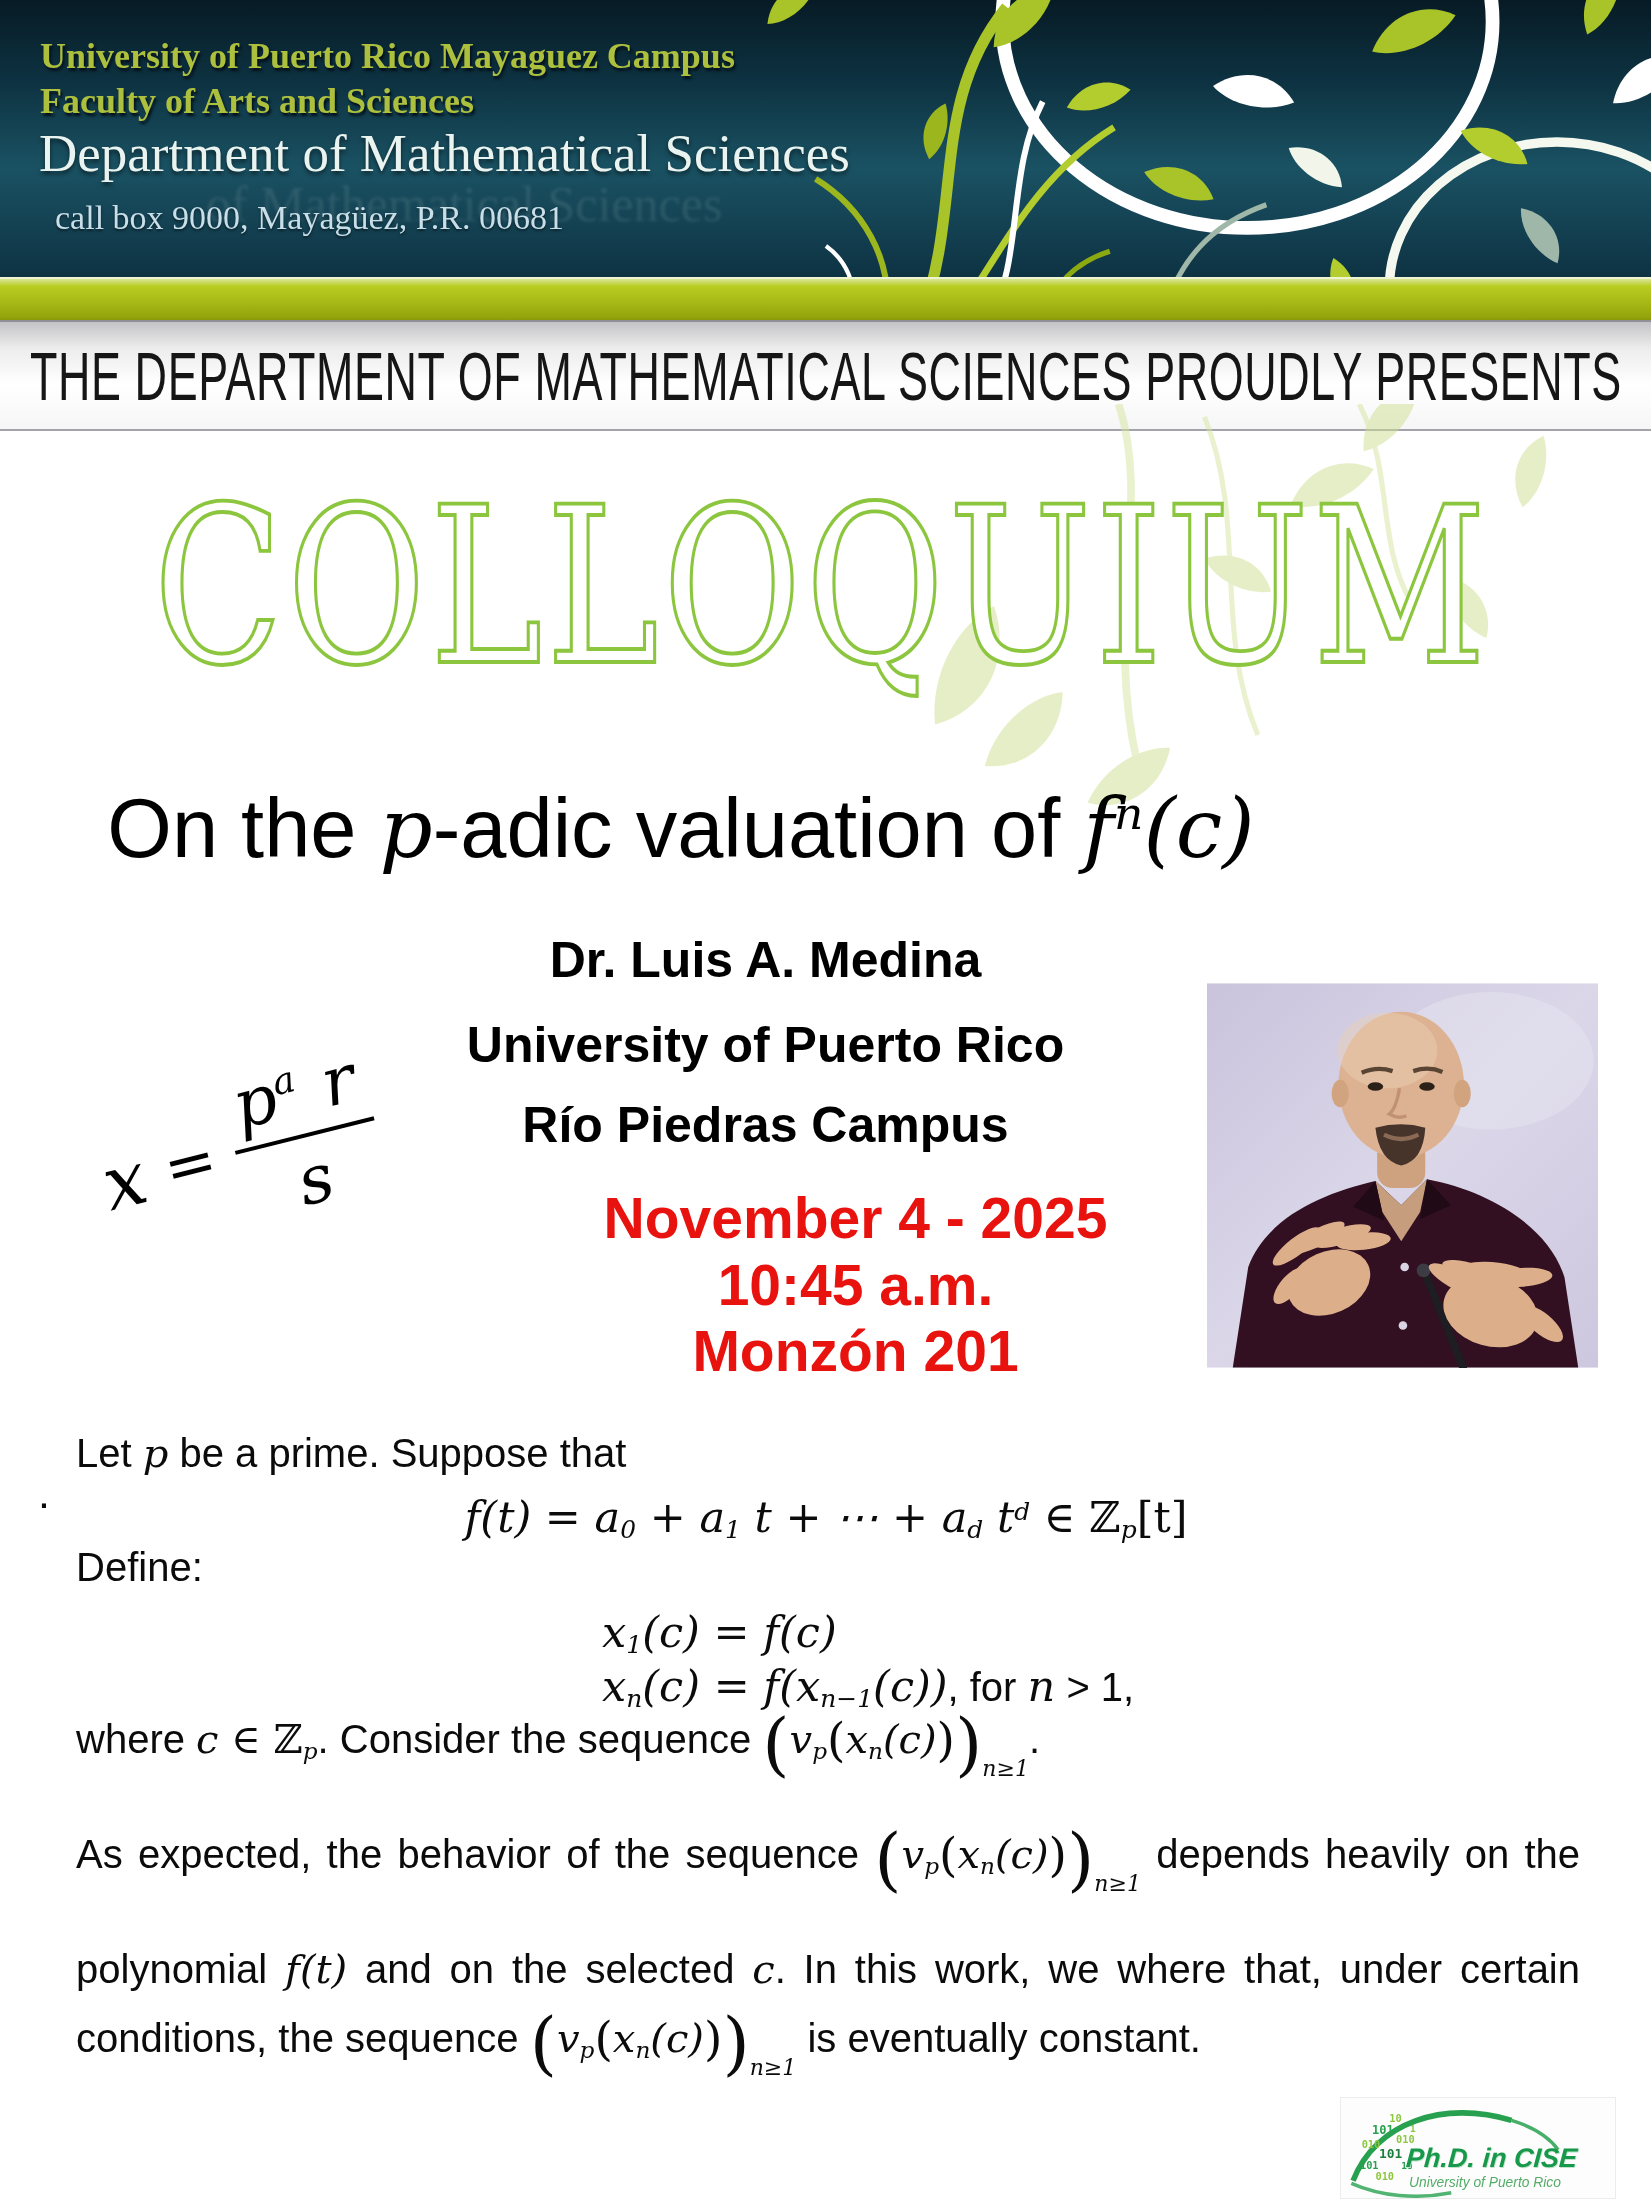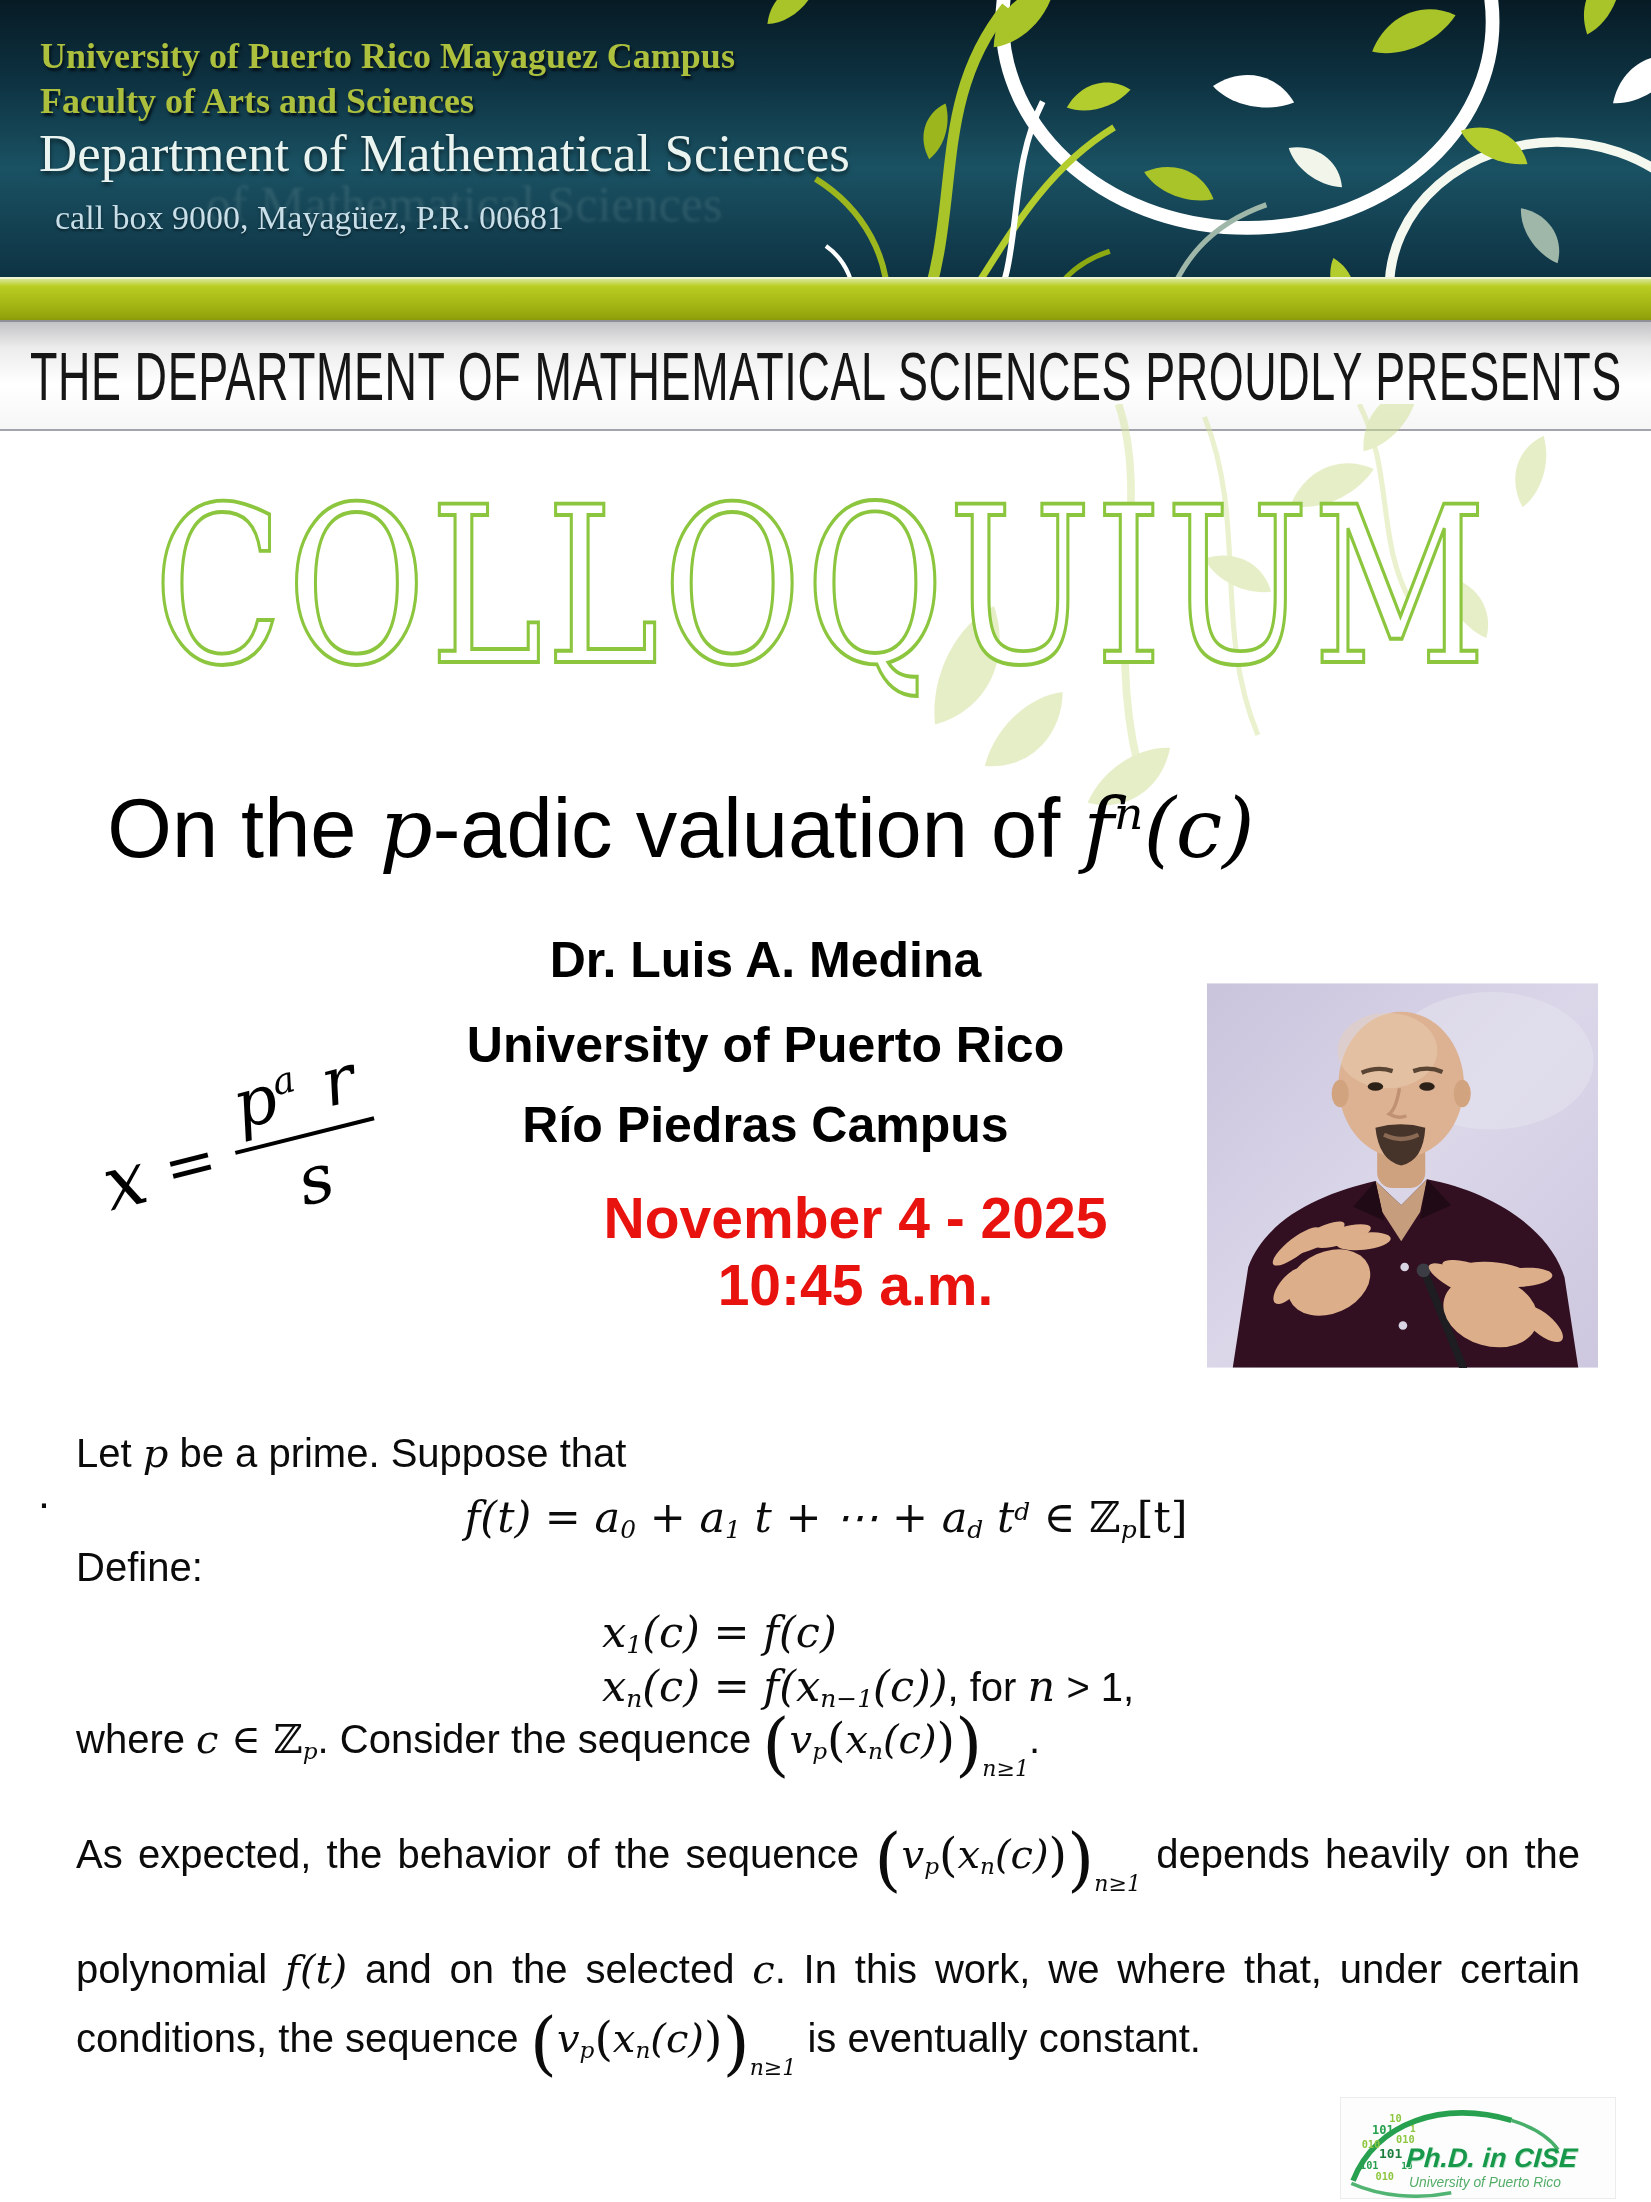--- a/index.html
+++ b/index.html
@@ -193,20 +193,21 @@
       <span>On the </span><span class="m">p</span><span>-adic valuation of </span><span class="m">f</span><span class="m tsup">n</span><span class="m">(c)</span>
     </span>
   </div>
 
   <div class="spk-name">Dr. Luis A. Medina</div>
   <div class="affil1">University of Puerto Rico</div>
   <div class="affil2">Río Piedras Campus</div>
 
   <div class="ev ev-date" style="color:#e8120e">November 4 - 2025</div>
   <div class="ev ev-time" style="color:#e8120e">10:45 a.m.</div>
+  <div class="ev ev-room" style="color:#e8120e">Monzón 201</div>
 
   <div class="sf">
     <span class="x">x</span>
     <span class="eqs">=</span>
     <span class="frac">
       <span class="num">
         <span>p</span><span class="supa">a</span><span class="mr">r</span>
       </span>
       <span class="bar"></span>
       <span class="den">s</span>

